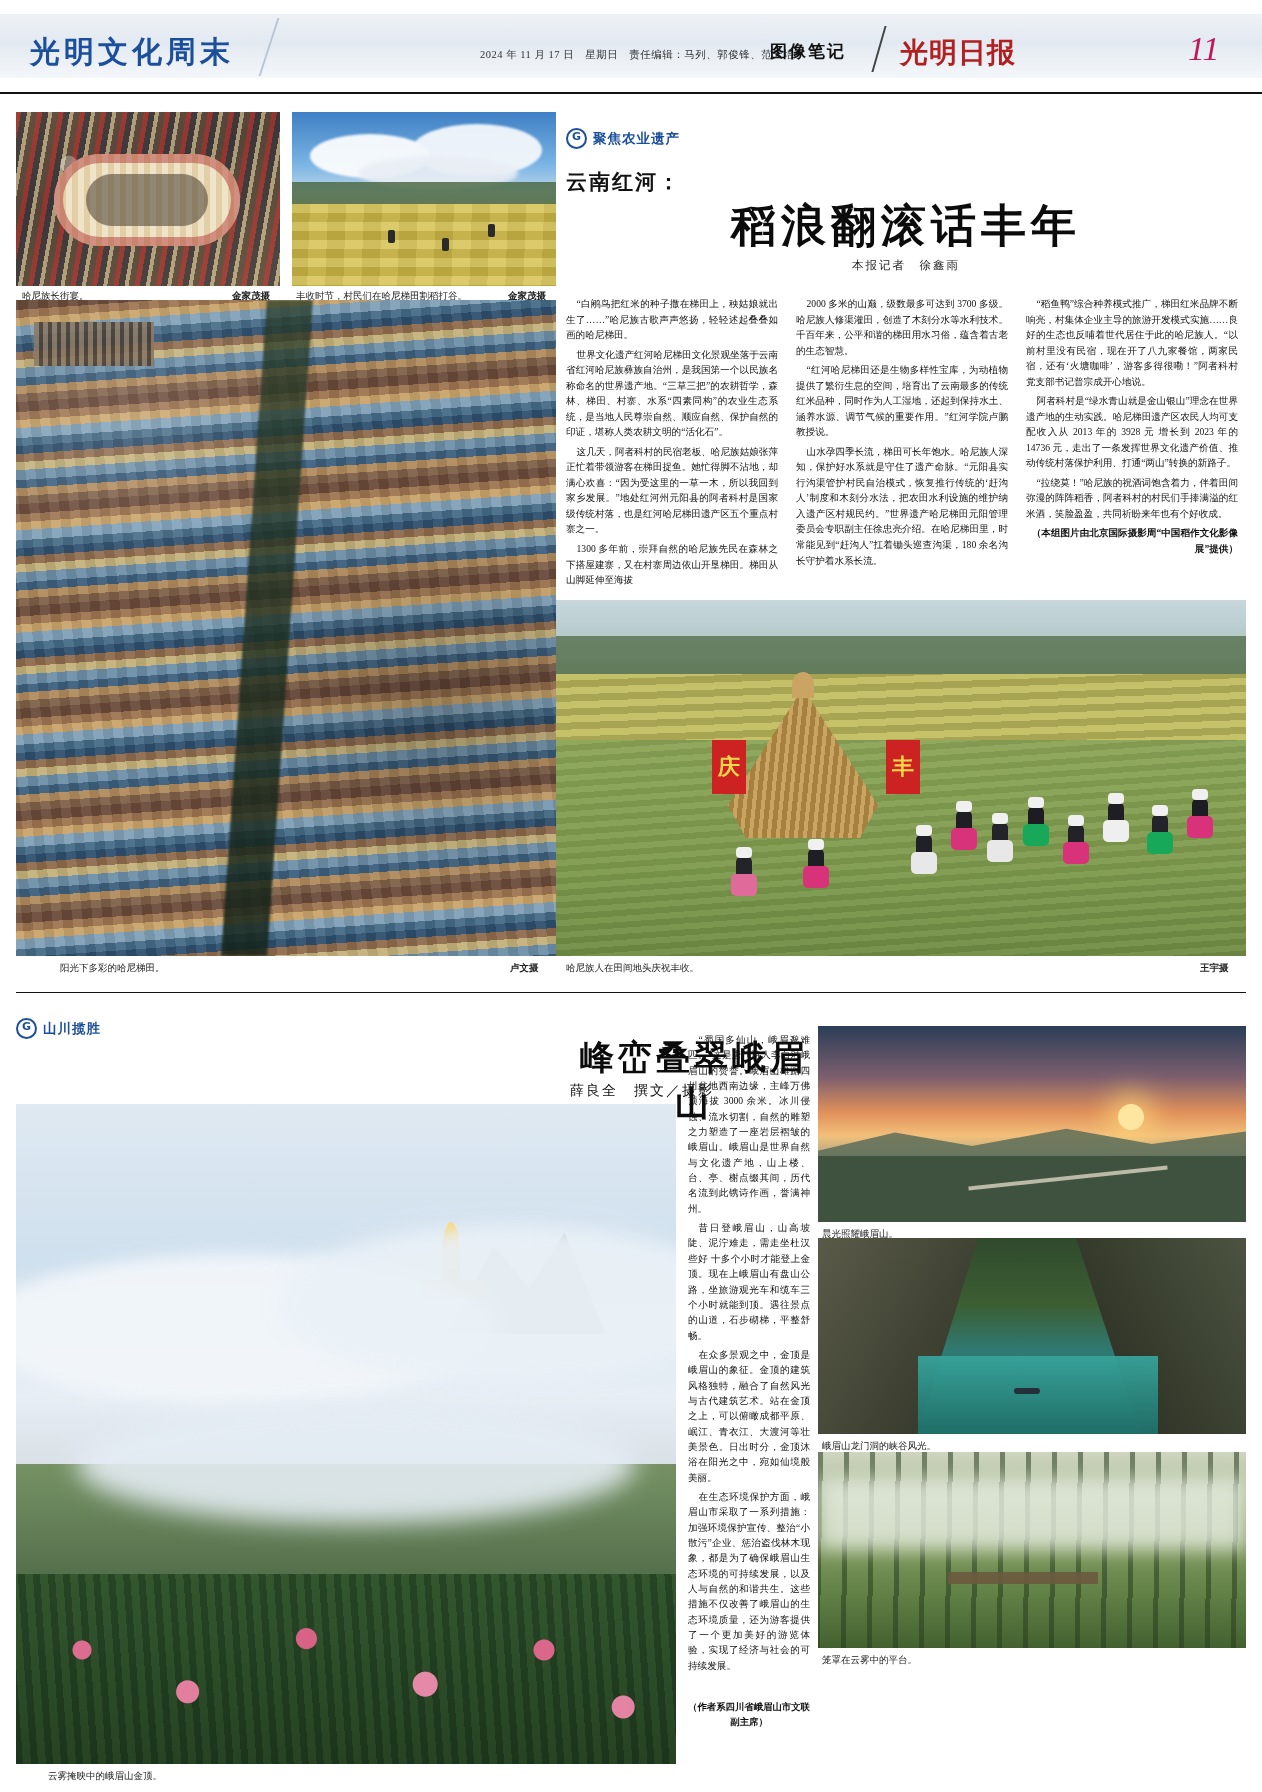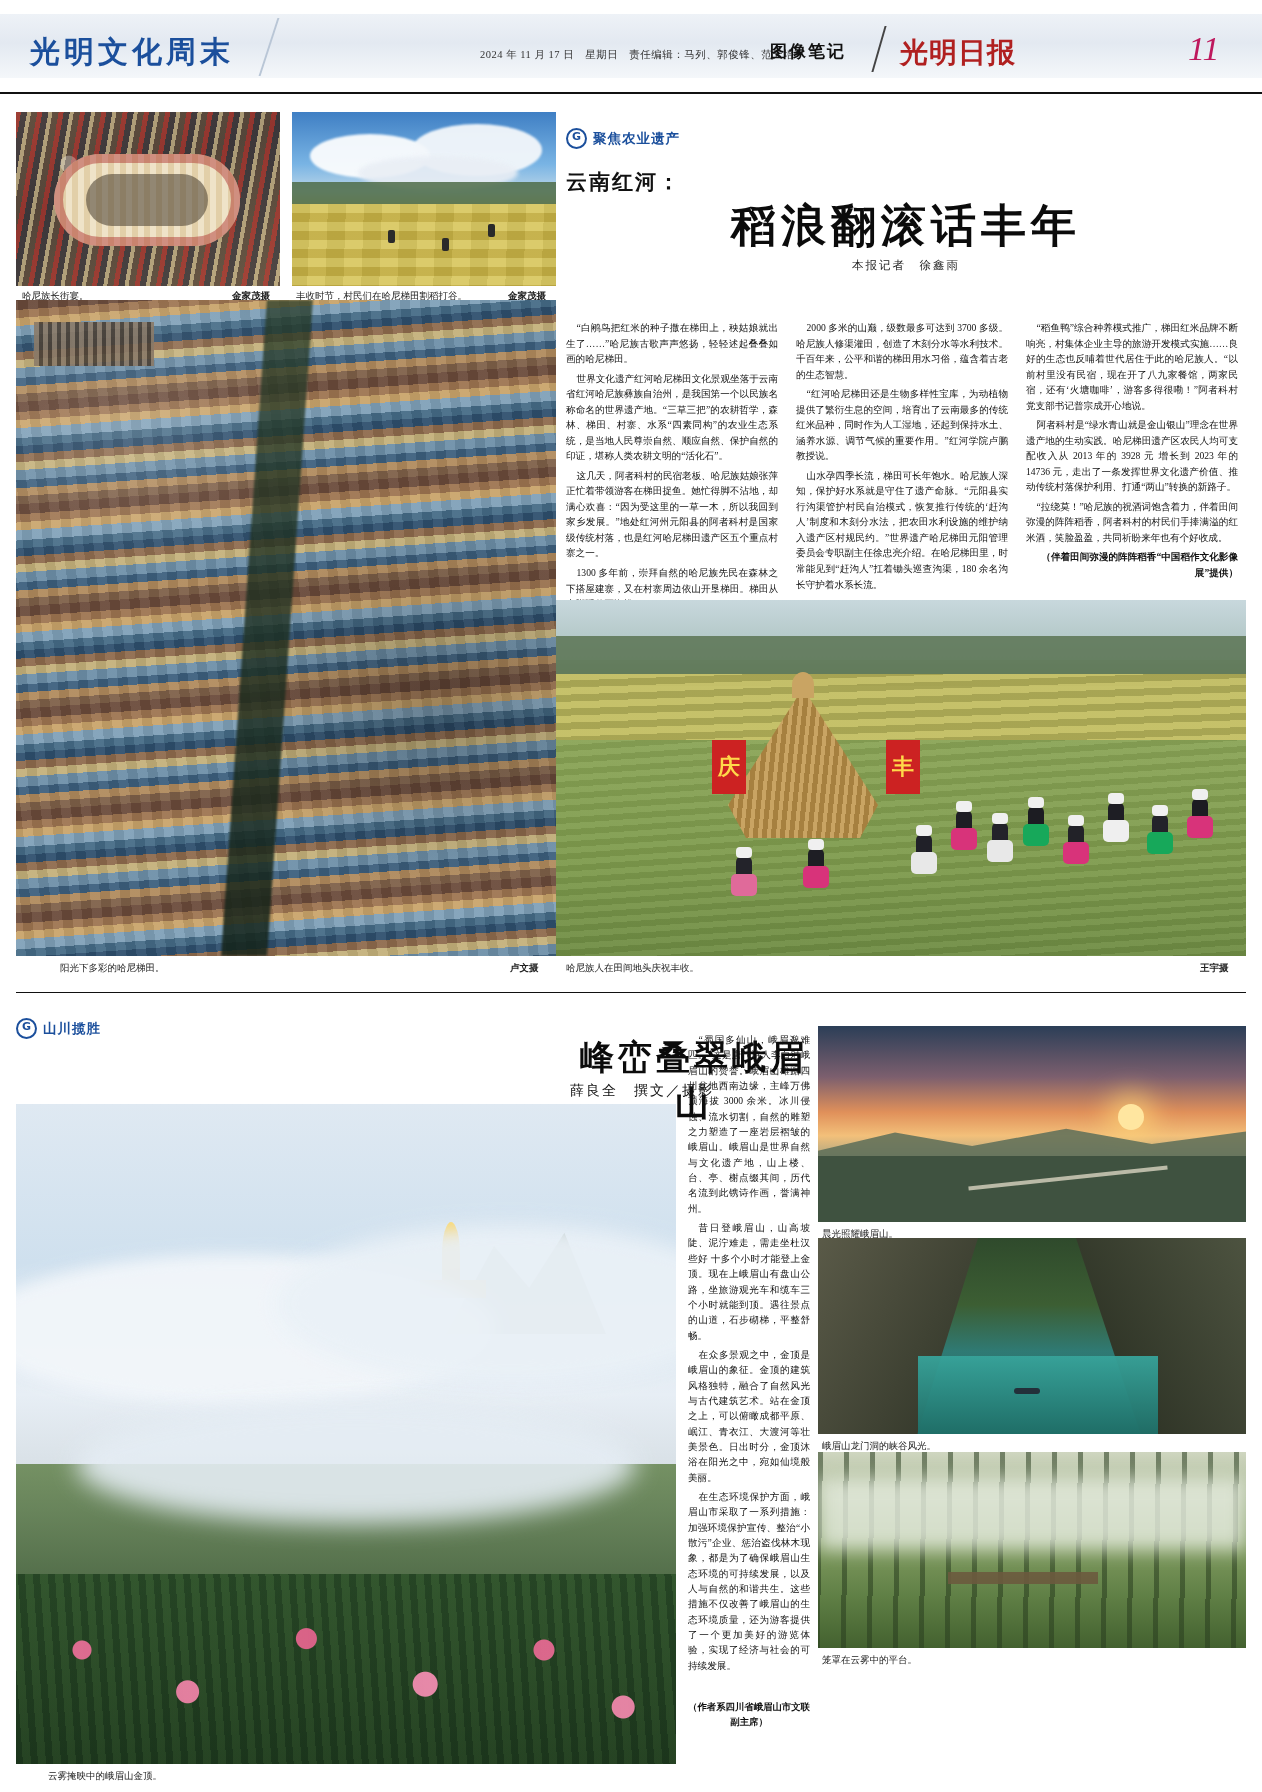--- a/index.html
+++ b/index.html
@@ -98,21 +98,21 @@
       font-size:11px;line-height:14px;text-align:center;font-family:"DejaVu Sans",sans-serif;font-weight:bold;}
   .sec-badge span{font-size:13.5px;font-weight:bold;color:#1b4f9c;letter-spacing:1px;}
 
   .kicker{position:absolute;left:566px;top:168px;font-size:21px;font-weight:bold;letter-spacing:2px;color:#111;}
   .headline{position:absolute;left:566px;top:196px;width:680px;text-align:center;
       font-size:45px;font-weight:bold;letter-spacing:5px;color:#0b0b0b;font-family:"DejaVu Serif",serif;}
   .byline{position:absolute;left:566px;top:258px;width:680px;text-align:center;font-size:11.5px;color:#222;letter-spacing:2px;}
 
   .cols{position:absolute;left:566px;top:296px;width:682px;height:290px;
       display:flex;gap:18px;}
-  .col{width:212px;font-size:9.6px;line-height:1.62;text-align:justify;color:#111;margin-top:24px;}
+  .col{width:212px;font-size:9.6px;line-height:1.62;text-align:justify;color:#111;}
   .col p{margin:0 0 4px 0;text-indent:1.1em;}
   .col p.sig{text-align:right;text-indent:0;font-weight:bold;}
 
   
   .rule2{position:absolute;left:16px;top:992px;width:1230px;height:1px;background:#111;}
   .kicker2{position:absolute;left:570px;top:1035px;width:248px;text-align:center;
       font-size:34px;font-weight:bold;letter-spacing:4px;color:#0b0b0b;font-family:Liberation Serif, serif;}
   .byline2{position:absolute;left:570px;top:1082px;width:248px;text-align:left;font-size:14px;letter-spacing:2px;font-family:Liberation Mono, monospace;}
 
   
@@ -233,21 +233,21 @@
     </div>
     <div class="col">
       <p>2000 多米的山巅，级数最多可达到 3700 多级。哈尼族人修渠灌田，创造了木刻分水等水利技术。千百年来，公平和谐的梯田用水习俗，蕴含着古老的生态智慧。</p>
       <p>“红河哈尼梯田还是生物多样性宝库，为动植物提供了繁衍生息的空间，培育出了云南最多的传统红米品种，同时作为人工湿地，还起到保持水土、涵养水源、调节气候的重要作用。”红河学院卢鹏教授说。</p>
       <p>山水孕四季长流，梯田可长年饱水。哈尼族人深知，保护好水系就是守住了遗产命脉。“元阳县实行沟渠管护村民自治模式，恢复推行传统的‘赶沟人’制度和木刻分水法，把农田水利设施的维护纳入遗产区村规民约。”世界遗产哈尼梯田元阳管理委员会专职副主任徐忠亮介绍。在哈尼梯田里，时常能见到“赶沟人”扛着锄头巡查沟渠，180 余名沟长守护着水系长流。</p>
     </div>
     <div class="col">
       <p>“稻鱼鸭”综合种养模式推广，梯田红米品牌不断响亮，村集体企业主导的旅游开发模式实施……良好的生态也反哺着世代居住于此的哈尼族人。“以前村里没有民宿，现在开了八九家餐馆，两家民宿，还有‘火塘咖啡’，游客多得很嘞！”阿者科村党支部书记普宗成开心地说。</p>
       <p>阿者科村是“绿水青山就是金山银山”理念在世界遗产地的生动实践。哈尼梯田遗产区农民人均可支配收入从 2013 年的 3928 元 增长到 2023 年的 14736 元，走出了一条发挥世界文化遗产价值、推动传统村落保护利用、打通“两山”转换的新路子。</p>
       <p>“拉绕莫！”哈尼族的祝酒词饱含着力，伴着田间弥漫的阵阵稻香，阿者科村的村民们手捧满溢的红米酒，笑脸盈盈，共同祈盼来年也有个好收成。</p>
-      <p class="sig">（伴着田间弥漫的阵阵稻香“中国稻作文化影像展”提供）</p>
+      <p class="sig">（本组图片由北京国际摄影周“中国稻作文化影像展”提供）</p>
     </div>
   </div>
 
   <div class="ph p4">
     <div class="sky"></div>
     <div class="mtn"></div>
     <div class="terr"></div>
     <div class="field"></div>
     <div class="hut"></div>
     <div class="hut-top"></div>

